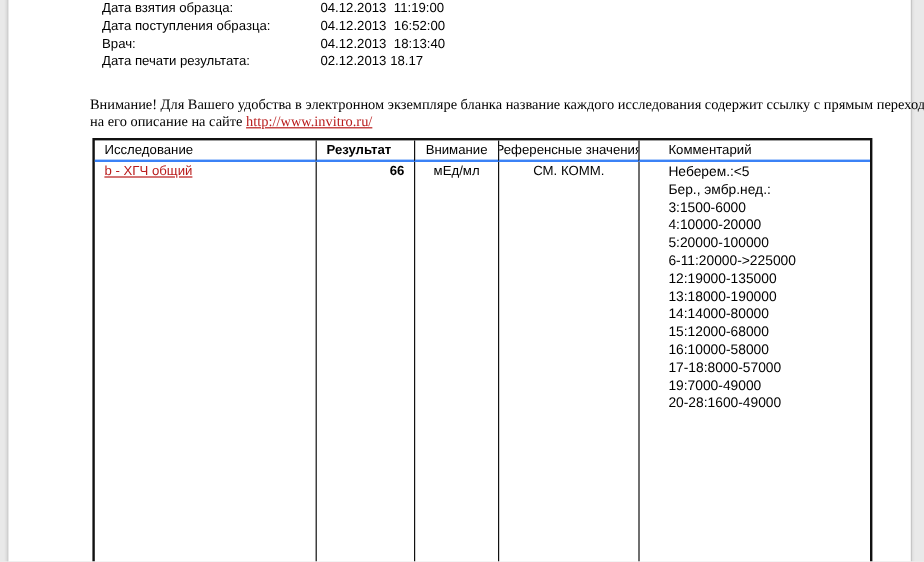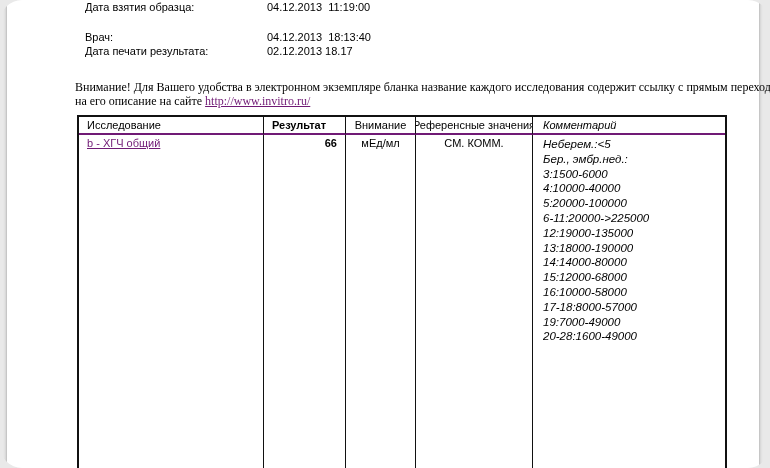--- a/index.html
+++ b/index.html
@@ -1,68 +1,72 @@
 <!DOCTYPE html>
 <html><head>
 <meta charset="utf-8">
 <style>
   html,body{margin:0;padding:0;background:#e9e9e9;}
   .screen{
     position:relative;width:770px;height:468px;overflow:hidden;
-    background:#e9e9e9;font-family:"Liberation Sans",sans-serif;color:#000;border-radius:22px;
+    background:#e9e9e9;font-family:"Liberation Sans",sans-serif;color:#000;
   }
   .page{
     position:absolute;left:6px;top:-10px;width:752px;height:500px;
     background:#ffffff;border:1px solid #c6c6c6;
     box-shadow:0 0 3px rgba(0,0,0,.18);
   }
   
   .meta-row{position:absolute;left:85px;width:560px;display:flex;font-size:11px;line-height:13px;}
   .meta-row .lab{width:182px;flex:none;white-space:pre;}
   .meta-row .val{white-space:pre;}
   .m0{top:1px}.m1{top:16px}.m2{top:31px}.m3{top:45px}
   
   .notice{
     position:absolute;left:75px;font-family:"Liberation Serif",serif;
     font-size:12px;line-height:14px;white-space:nowrap;
   }
   .n1{top:80px}.n2{top:94px}
-  a.lnk{color:#701a75;text-decoration:underline;cursor:pointer;}
+  a.lnk{color:#b91c1c;text-decoration:underline;cursor:pointer;}
   
   .rtable{
     position:absolute;left:77px;top:115px;width:650px;height:420px;
     box-sizing:border-box;border:2px solid #111;background:#fff;
     display:grid;
     grid-template-columns:184px 82px 70px 117px 1fr;
     grid-template-rows:18px 1fr;
   }
   .th{
-    box-sizing:border-box;border-bottom:2px solid #701a75;
+    box-sizing:border-box;border-bottom:2px solid #3b82f6;
     font-size:11px;display:flex;align-items:center;white-space:nowrap;overflow:hidden;
   }
   .td{box-sizing:border-box;font-size:11px;padding-top:2px;}
   .bl{border-left:1px solid #111;}
   .pl8{padding-left:8px;}
-  .pl10{padding-left:10px;font-style:italic;}
+  .pl10{padding-left:24px;}
   .bold{font-weight:bold;}
   .cen{justify-content:center;}
   .tcen{text-align:center;}
   .tright{text-align:right;padding-right:8px;}
   .testlink{font-size:11px;}
   .comments{font-size:11.5px;line-height:14.8px;}
 </style>
 </head>
 <body>
 
 <div class="screen">
   <div class="page"></div>
 
   <div class="meta-row m0">
     <span class="lab">Дата взятия образца:</span>
     <span class="val">04.12.2013  11:19:00</span>
+  </div>
+  <div class="meta-row m1">
+    <span class="lab">Дата поступления образца:</span>
+    <span class="val">04.12.2013  16:52:00</span>
   </div>
   <div class="meta-row m2">
     <span class="lab">Врач:</span>
     <span class="val">04.12.2013  18:13:40</span>
   </div>
   <div class="meta-row m3">
     <span class="lab">Дата печати результата:</span>
     <span class="val">02.12.2013 18.17</span>
   </div>
 
@@ -79,21 +83,21 @@
     <div class="td pl8">
       <a class="lnk testlink" href="#">b - ХГЧ общий</a>
     </div>
     <div class="td bl tright bold">66</div>
     <div class="td bl tcen">мЕд/мл</div>
     <div class="td bl tcen">СМ. КОММ.</div>
     <div class="td bl pl10 comments">
       <div>Неберем.:&lt;5</div>
       <div>Бер., эмбр.нед.:</div>
       <div>3:1500-6000</div>
-      <div>4:10000-40000</div>
+      <div>4:10000-20000</div>
       <div>5:20000-100000</div>
       <div>6-11:20000-&gt;225000</div>
       <div>12:19000-135000</div>
       <div>13:18000-190000</div>
       <div>14:14000-80000</div>
       <div>15:12000-68000</div>
       <div>16:10000-58000</div>
       <div>17-18:8000-57000</div>
       <div>19:7000-49000</div>
       <div>20-28:1600-49000</div>

